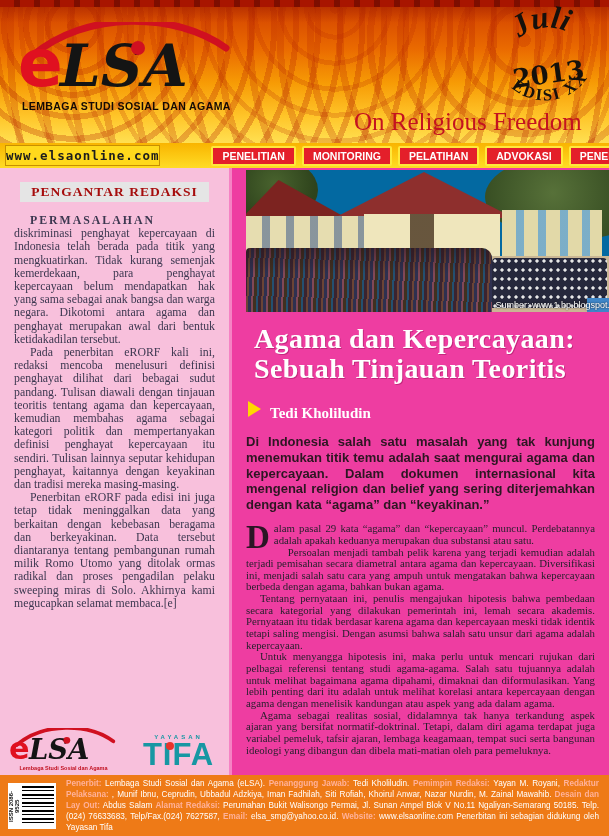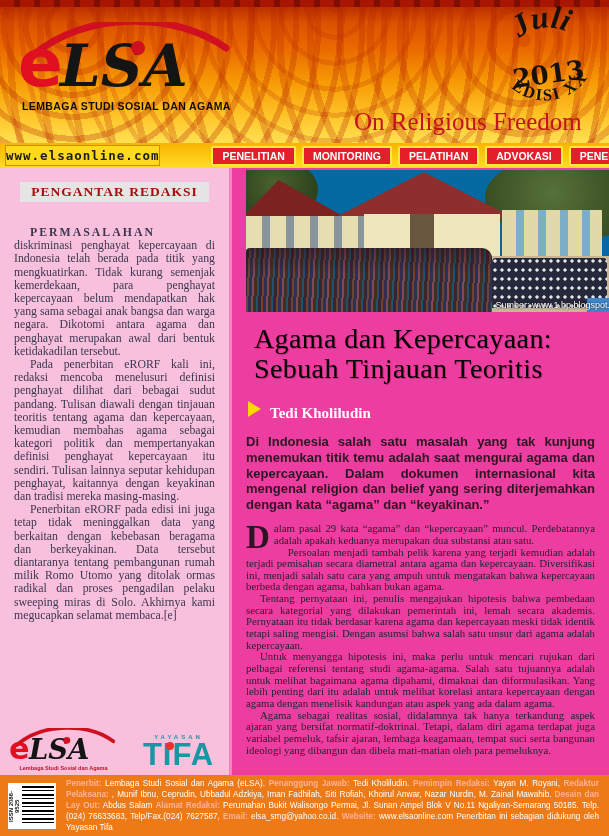--- a/index.html
+++ b/index.html
@@ -40,21 +40,21 @@
       font-size:10.5px; font-weight:bold; padding:2px 9px; font-family:"Liberation Sans", sans-serif; cursor:pointer; white-space:nowrap; }
 
   
   .main { display:flex; height:607px; }
   .col-left { width:229px; background:#f8c0dc; position:relative; overflow:hidden; padding:14px 14px 0 14px; }
   .col-right { flex:1; background:#ee3da1; border-left:3px solid #f583c4; position:relative; overflow:hidden; padding:0 14px; }
 
   .ed-heading { display:block; margin:0 auto; width:max-content; background:#e5e5e5;
       color:#a60d0d; font-family:"Liberation Serif", serif; font-weight:bold;
       font-size:13.5px; letter-spacing:1px; padding:2px 11px; }
-  .ed-body { margin-top:24px; font-family:"Liberation Serif", serif; font-size:11.8px;
+  .ed-body { margin-top:12px; font-family:"Liberation Serif", serif; font-size:11.8px;
       line-height:1.12; color:#3c3750; text-align:justify; }
   .ed-body p { margin:0; text-indent:16px; }
   .ed-body p.first { text-indent:16px; }
   .ed-lead-word { font-weight:bold; letter-spacing:2px; }
 
   .logos-row { position:absolute; left:0; right:0; bottom:4px; display:flex; justify-content:center; align-items:flex-end; gap:10px; }
   .mini-elsa { width:118px; text-align:center; }
   .mini-elsa-sub { font-size:5.5px; color:#c00f1e; font-weight:bold; margin-top:-3px; }
   .tifa { position:relative; width:92px; text-align:center; padding-bottom:2px; }
   .tifa-top { font-size:6px; letter-spacing:3px; color:#1797a3; font-weight:bold; }
@@ -83,21 +83,21 @@
         linear-gradient(180deg, rgba(40,20,25,.5), rgba(40,20,25,0) 40%),
         repeating-linear-gradient(93deg, #3a2430 0 3px, #6b4436 3px 5px, #2e3050 5px 8px, #804858 8px 10px, #403020 10px 13px, #245070 13px 15px);
       border-radius:4px 10px 0 0; }
   .ph-crowd-r { position:absolute; right:24px; bottom:4px; width:30%; height:50px; background:#26283c; border-radius:4px 4px 0 0;
       background-image:radial-gradient(circle 1.4px at 3px 3px, #e8e8e8 1.3px, transparent 2px);
       background-size:7px 9px; }
   .ph-tarp { position:absolute; right:0; bottom:0; width:44px; height:14px; background:#3f86c8; }
   .ph-caption { position:absolute; right:4px; bottom:2px; font-size:9px; color:#fff; text-shadow:0 0 2px #000; }
 
   .art-title { margin-top:9px; padding-left:8px; font-family:"Liberation Serif", serif;
-      font-weight:normal; font-size:28px; line-height:1.07; color:#000000; letter-spacing:.4px;
+      font-weight:bold; font-size:28px; line-height:1.07; color:#ffffff; letter-spacing:.4px;
       text-shadow:1px 1px 0 rgba(120,0,60,.35); }
   .author-row { display:flex; align-items:center; margin:13px 0 0 2px; }
   .tri { width:0; height:0; border-left:13px solid #ffd800; border-top:8px solid transparent; border-bottom:8px solid transparent; margin-right:9px; }
   .author-name { font-family:"Liberation Serif", serif; font-weight:bold; font-size:15px; color:#ffffff;margin-top:8px; }
   .art-lead { margin-top:12px; font-family:"Liberation Sans", sans-serif; font-weight:bold;
       font-size:13px; line-height:1.22; color:#2d1622; text-align:justify; }
   .article-body { margin-top:10px; font-family:"Liberation Serif", serif; font-size:10.8px;
       line-height:1.08; color:#241f2b; text-align:justify; }
   .article-body p { margin:0; text-indent:14px; }
   .article-body p.first { text-indent:0; }

